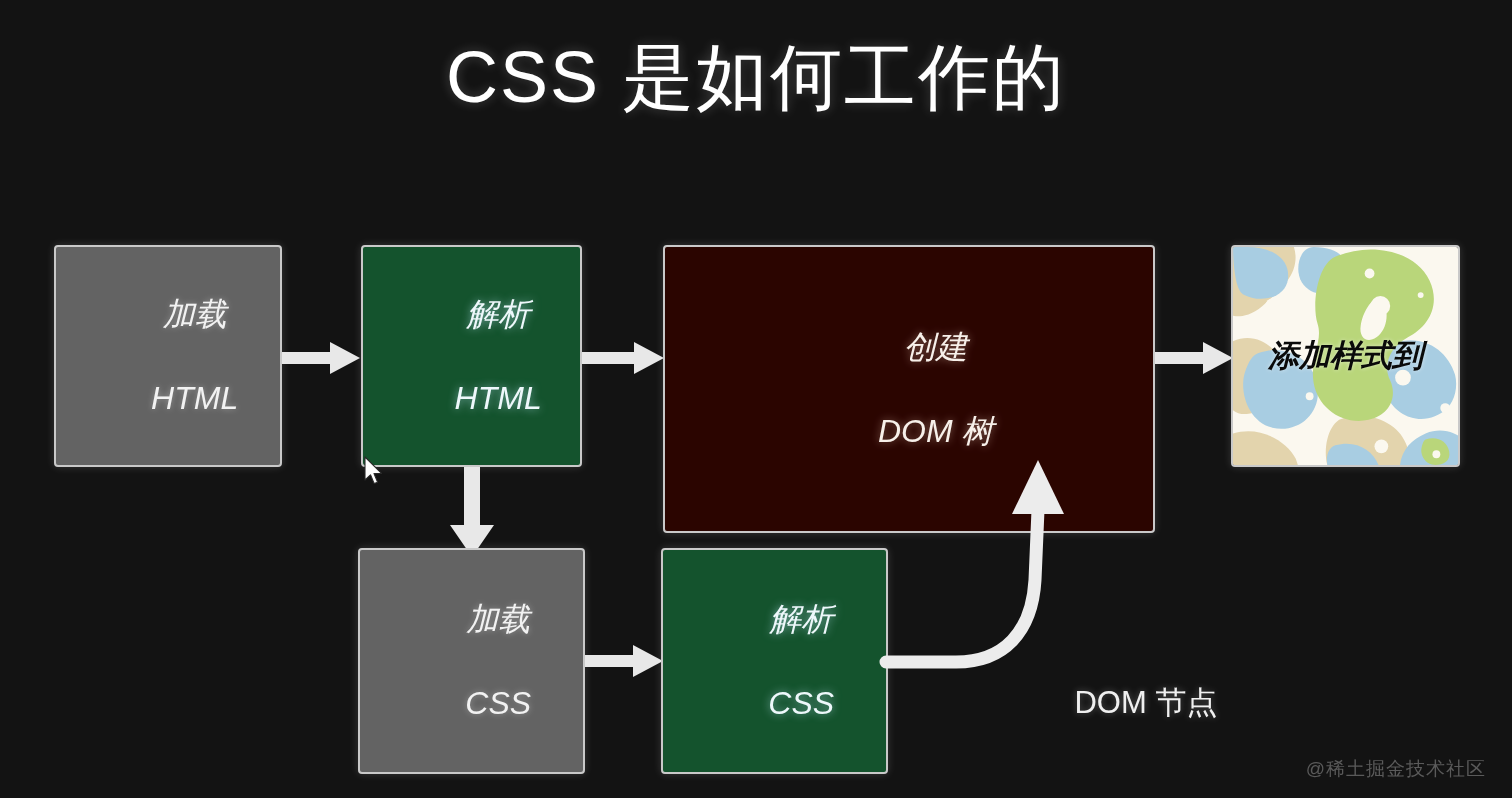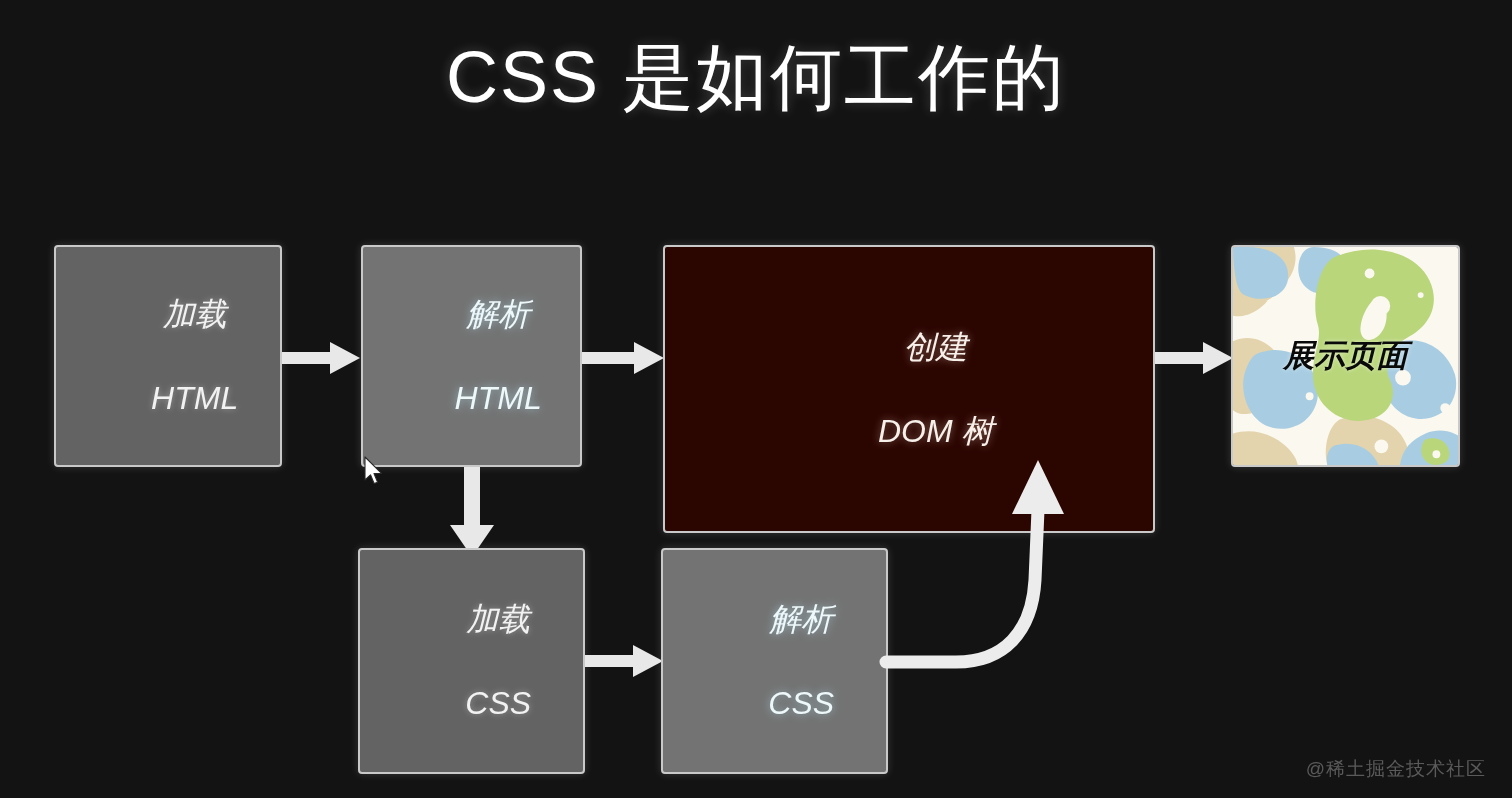--- a/index.html
+++ b/index.html
@@ -58,21 +58,21 @@
   }
   .node.grey {
     background: #636363;
   }
   .node.grey .lbl {
     color: #f2f2f2;
     font-size: 32px;
     text-shadow: 0 0 6px rgba(255,255,255,0.35);
   }
   .node.teal {
-    background: #737373;
+    background: #14532d;
   }
   .node.teal .lbl {
     color: #eef8fb;
     font-size: 32px;
     text-shadow: 0 0 9px rgba(180,225,240,0.65);
   }
   .node.maroon {
     background: #2b0500;
   }
   .node.maroon .lbl {
@@ -210,21 +210,21 @@
         <circle cx="191" cy="49" r="3" fill="#fbf8ef"></circle>
         <circle cx="212" cy="46" r="3" fill="#fbf8ef"></circle>
         <circle cx="173" cy="133" r="8" fill="#fbf8ef"></circle>
         <circle cx="78" cy="152" r="4" fill="#fbf8ef"></circle>
         <circle cx="216" cy="164" r="5" fill="#fbf8ef"></circle>
         <circle cx="151" cy="203" r="7" fill="#fbf8ef"></circle>
         <circle cx="207" cy="211" r="4" fill="#fbf8ef"></circle>
         <path d="M150,52 C160,62 158,84 146,92 C136,99 128,92 130,80 C132,66 142,50 150,52 Z" fill="#fbf8ef"></path>
       </svg>
     </div>
-    <div class="lbl">展示页面</div>
+    <div class="lbl">添加样式到</div>
   </div>
 
   <div class="arrow" style="left:446px; top:467px; width:52px; height:92px;">
     <svg width="52" height="92" viewBox="0 0 52 92">
       <path d="M18,0 L34,0 L34,58 L48,58 L26,90 L4,58 L18,58 Z" fill="#e8e8e8"></path>
     </svg>
   </div>
 
   <div class="node grey" style="left:358px; top:548px; width:227px; height:226px;">
     <div class="lbl">
@@ -248,20 +248,21 @@
 
   <div class="arrow" style="left:880px; top:448px; width:190px; height:225px;">
     <svg width="190" height="225" viewBox="0 0 190 225">
       <path d="M6,214 L76,214 C124,214 152,184 155,132 L158,62" stroke="#ececec" stroke-width="13" fill="none" stroke-linecap="round"></path>
       <path d="M158,12 L184,66 L132,66 Z" fill="#ececec"></path>
     </svg>
   </div>
 
   <div id="curve-label">
     <br>
+    <span>DOM 节点</span>
   </div>
 
   <div id="cursor">
     <svg width="22" height="32" viewBox="0 0 22 32">
       <path d="M1,1 L1,24 L6.5,18.8 L10.2,27.6 L13.6,26.2 L10,17.6 L17.5,17.4 Z" fill="#ffffff" stroke="#2a2a2a" stroke-width="1.1" stroke-linejoin="round"></path>
     </svg>
   </div>
 
   <div id="watermark">@稀土掘金技术社区</div>
 

